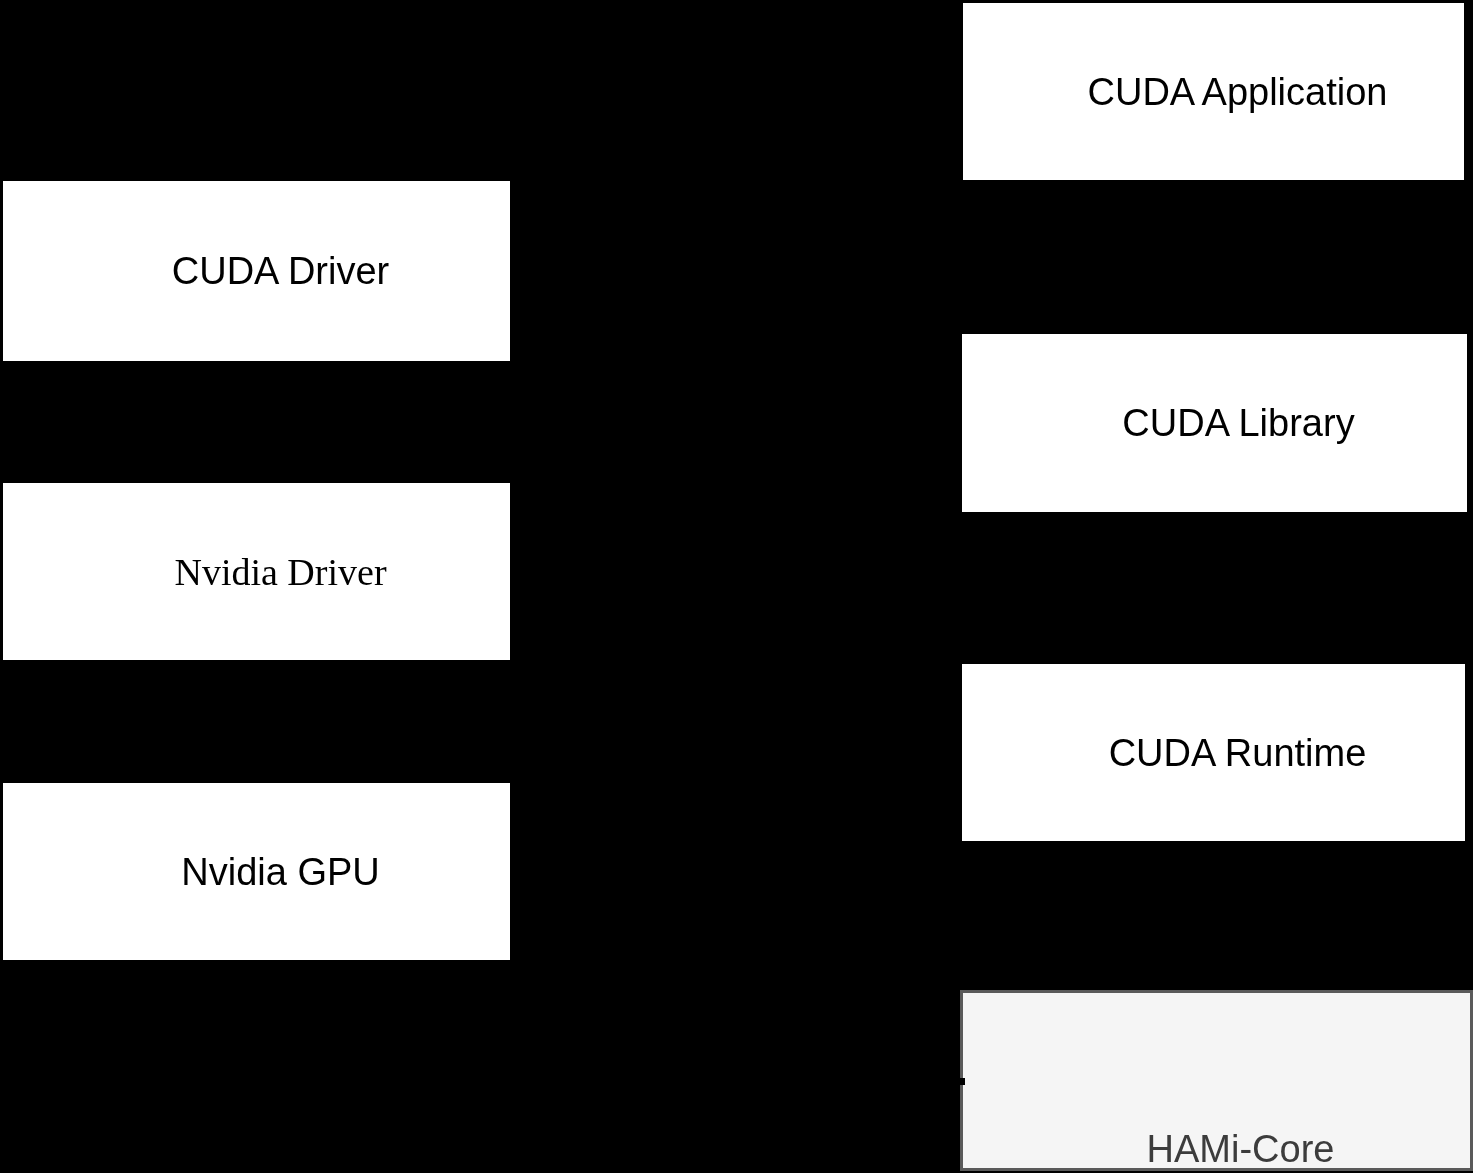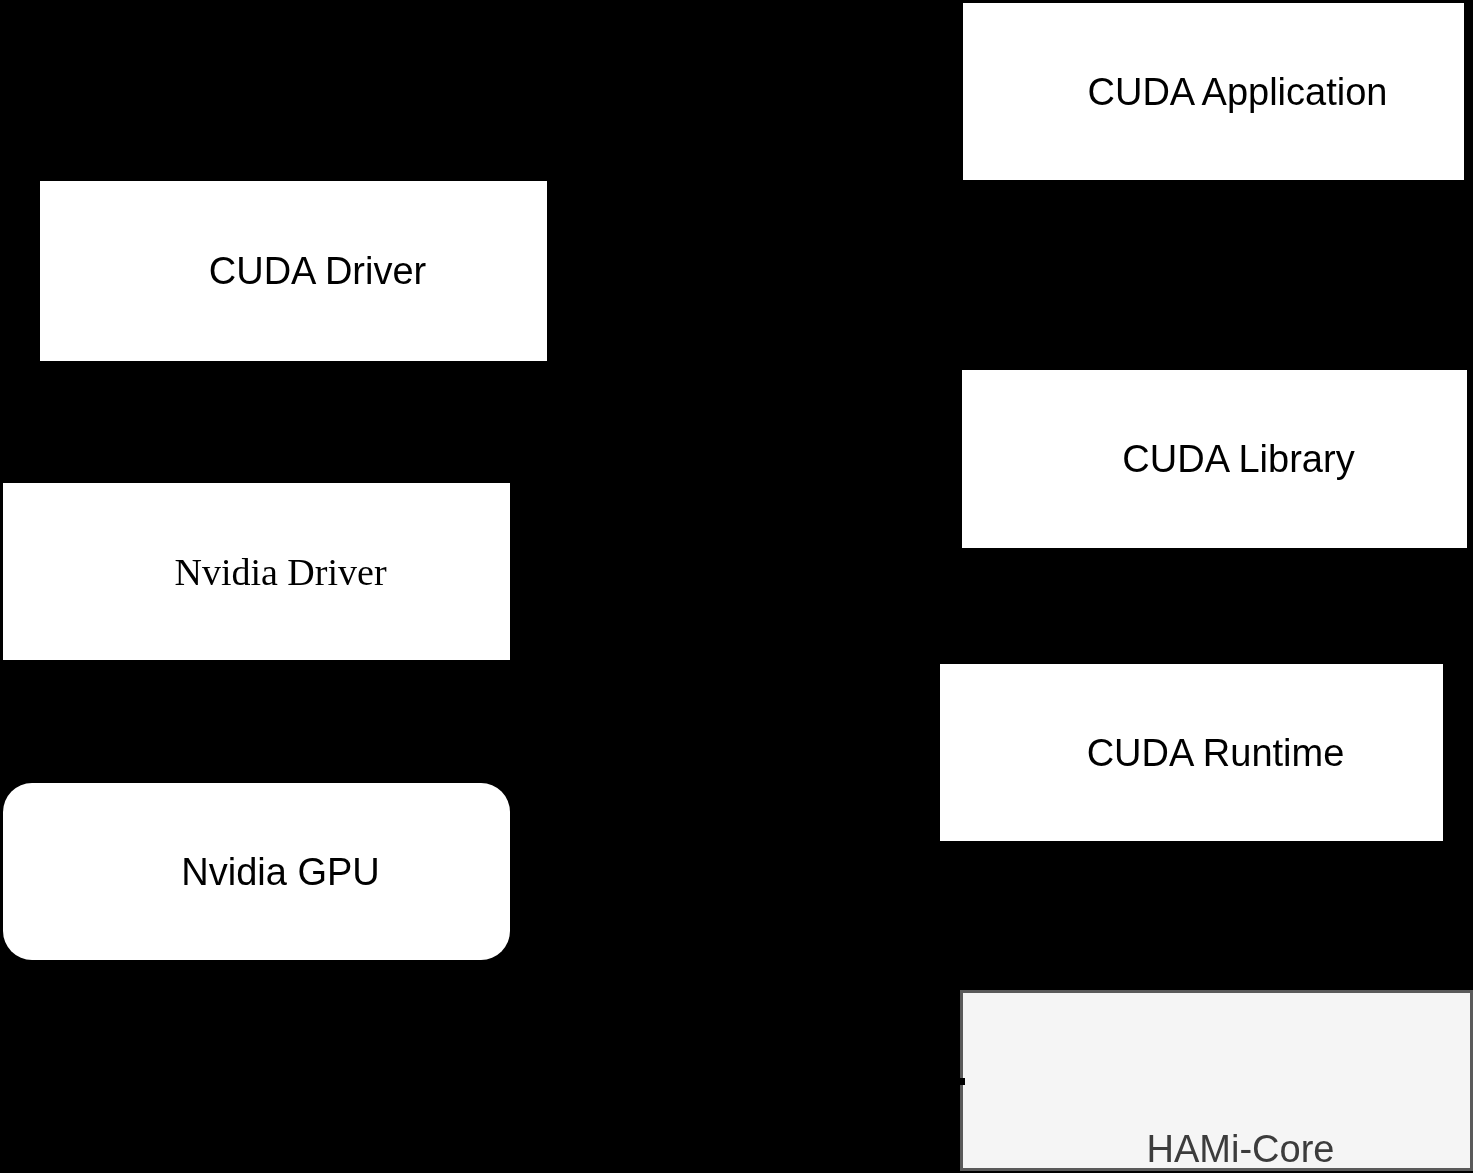--- a/index.html
+++ b/index.html
@@ -23,27 +23,27 @@
     display: flex;
     align-items: center;
     justify-content: center;
     font-size: 38px;
     line-height: 1;
     box-sizing: border-box;
     white-space: nowrap;
     padding-left: 48px;
   }
   
-  .node--cuda-driver   { left: 3px;   top: 181px; width: 507px; height: 180px; margin-left: 37px; }
+  .node--cuda-driver   { left: 3px;   top: 181px; width: 507px; height: 180px; }
   .node--nvidia-driver { left: 3px;   top: 483px; width: 507px; height: 177px; font-family: Liberation Serif, serif; }
-  .node--nvidia-gpu    { left: 3px;   top: 783px; width: 507px; height: 177px; border-radius: 29px; }
+  .node--nvidia-gpu    { left: 3px;   top: 783px; width: 507px; height: 177px; }
   
   .node--cuda-application { left: 963px; top: 3px;   width: 501px; height: 177px; }
-  .node--cuda-library     { left: 962px; top: 334px; width: 505px; height: 178px; margin-top: 36px; }
-  .node--cuda-runtime     { left: 940px; top: 664px; width: 503px; height: 177px; }
+  .node--cuda-library     { left: 962px; top: 334px; width: 505px; height: 178px; }
+  .node--cuda-runtime     { left: 962px; top: 664px; width: 503px; height: 177px; }
   .node--hami-core {
     left: 960px; top: 990px; width: 513px; height: 181px;
     background: var(--hami_fill, #f5f5f5);
     color: var(--hami_text, #3c3c3c);
     border: 3px solid var(--hami_border, #5a5a5a);
     align-items: flex-end;
   }
   .arrow-notch {
     position: absolute;
     left: 960px;

